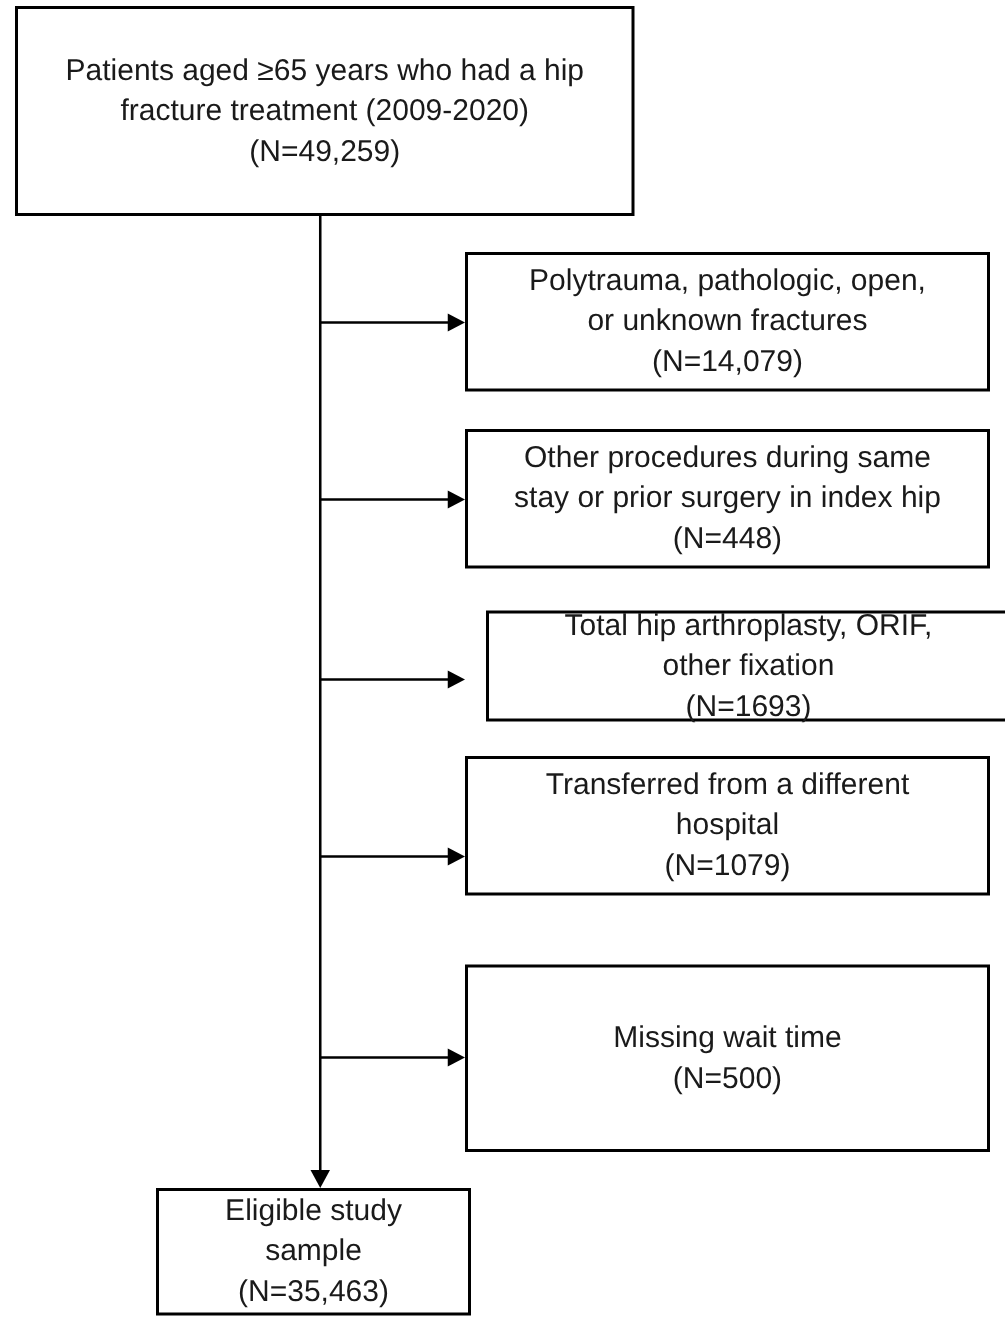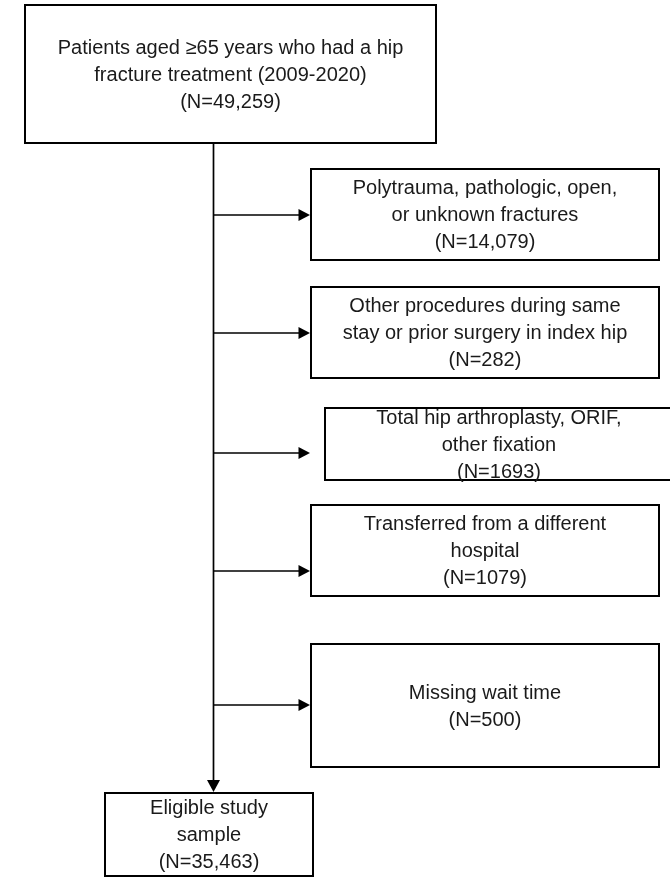--- a/index.html
+++ b/index.html
@@ -34,21 +34,21 @@
   }
   .box-text {
     white-space: pre-line;
     text-align: center;
     font-size: 20px;
     line-height: 27px;
     color: #1a1a1a;
     padding: 2px 6px;
   }
   
-  .box-initial   { left: 24px;   top: 4px;   width: 413px; height: 140px; }
+  .box-initial   { left: 10px;   top: 4px;   width: 413px; height: 140px; }
   .box-excl-0    { left: 310px; top: 168px; width: 350px; height: 93px; }
   .box-excl-1    { left: 310px; top: 286px; width: 350px; height: 93px; }
   .box-excl-2    { left: 324px; top: 407px; width: 350px; height: 74px; }
   .box-excl-3    { left: 310px; top: 504px; width: 350px; height: 93px; }
   .box-excl-4    { left: 310px; top: 643px; width: 350px; height: 125px; }
   .box-final     { left: 104px; top: 792px; width: 210px; height: 85px; }
 </style>
 </head>
 <body>
 
@@ -83,21 +83,21 @@
 
   <div class="box box-excl-0">
     <div class="box-text">Polytrauma, pathologic, open,
 or unknown fractures
 (N=14,079)</div>
   </div>
 
   <div class="box box-excl-1">
     <div class="box-text">Other procedures during same
 stay or prior surgery in index hip
-(N=282)</div>
+(N=448)</div>
   </div>
 
   <div class="box box-excl-2">
     <div class="box-text">Total hip arthroplasty, ORIF,
 other fixation
 (N=1693)</div>
   </div>
 
   <div class="box box-excl-3">
     <div class="box-text">Transferred from a different

